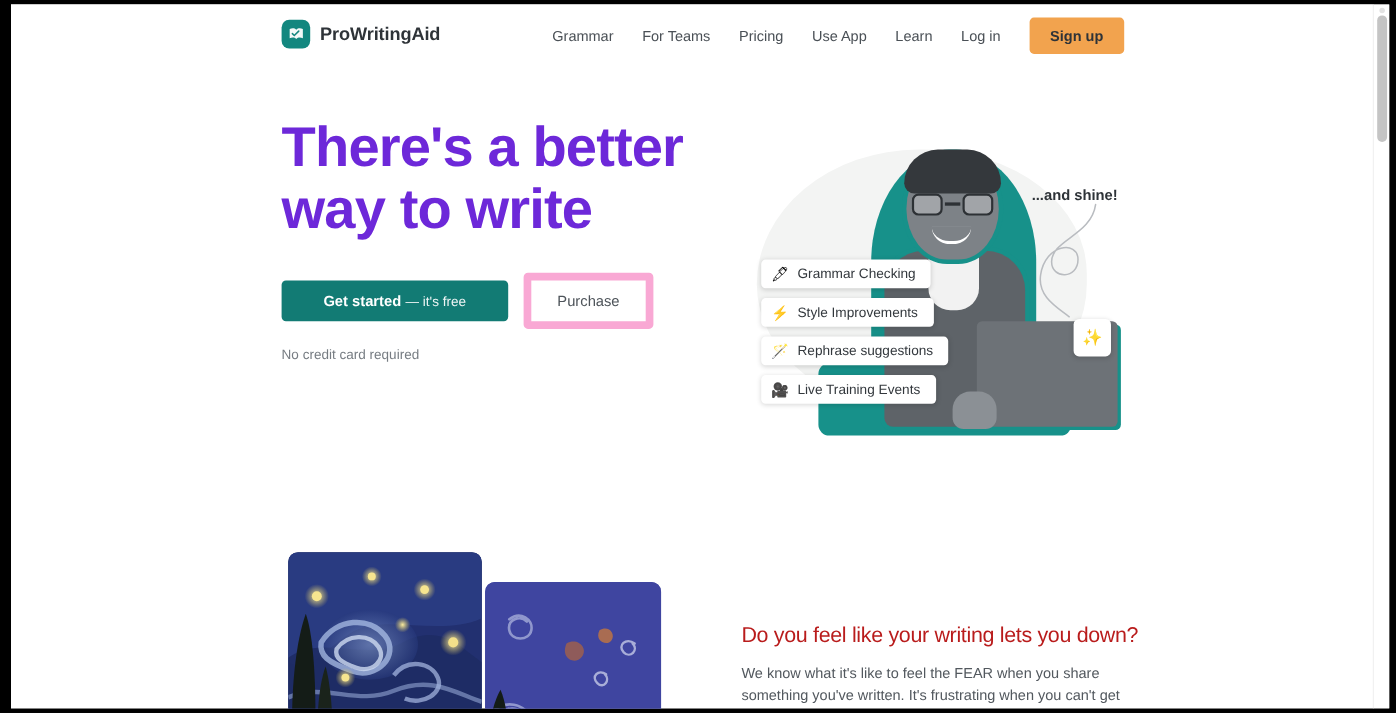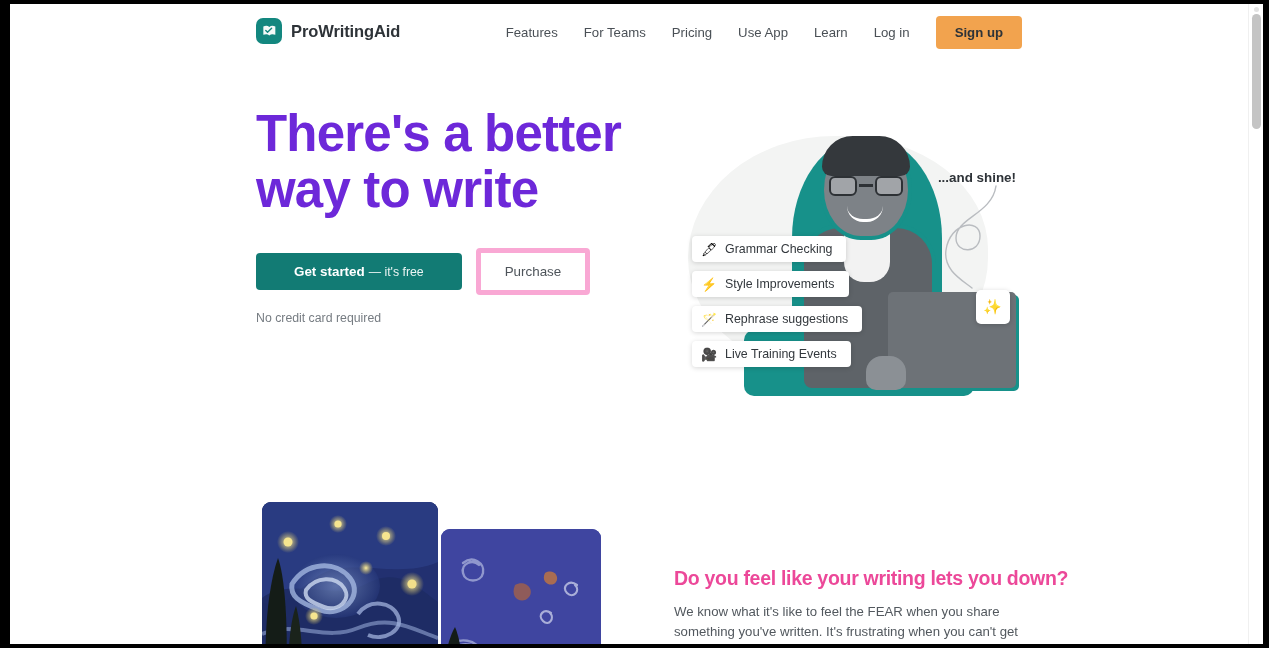--- a/index.html
+++ b/index.html
@@ -156,21 +156,21 @@
   }
   .btn-primary .free {
     font-weight: 400;
     font-size: 12.3px;
     opacity: 0.92;
     margin-left: 4px;
   }
   .btn-outline {
     background: #ffffff;
     color: #4e545a;
-    border: 5px solid #f9a8d4;
+    border: 7px solid #f9a8d4;
     border-radius: 4px;
     padding: 11px 24px;
     font-size: 13.4px;
     cursor: pointer;
     font-family: "Liberation Sans", sans-serif;
     white-space: nowrap;
   }
   .hero-note {
     margin-top: 16px;
     font-size: 12.3px;
@@ -390,22 +390,22 @@
   .simple-draw svg { display: block; }
 
   .section-copy {
     position: absolute;
     left: 664px;
     top: 85px;
     width: 350px;
   }
   .section-title {
     font-size: 19.5px;
-    font-weight: 700;
-    color: #ec4899;
+    font-weight: 400;
+    color: #b91c1c;
     letter-spacing: -0.3px;
     white-space: nowrap;
   }
   .section-body {
     margin-top: 12px;
     font-size: 13.2px;
     line-height: 19.5px;
     color: #52585e;
     width: 345px;
   }
@@ -453,21 +453,21 @@
           <span class="brand-logo">
             <svg width="16" height="16" viewBox="0 0 24 24" aria-hidden="true">
               <path d="M3.5 5.2c3.6-1.6 6.6-1.4 9 .9 2.4-2.3 5.4-2.5 9-0.9v12.6c-3.6-1.6-6.6-1.4-9 .9-2.4-2.3-5.4-2.5-9-.9V5.2z" fill="#ffffff" opacity="0.95"></path>
               <path d="M7.2 11.4l2.6 2.6 6.1-6.1" fill="none" stroke="#13877f" stroke-width="2.1" stroke-linecap="round" stroke-linejoin="round"></path>
             </svg>
           </span>
           <span class="brand-name">ProWritingAid</span>
         </div>
 
         <nav class="main-nav">
-          <a class="nav-link">Features</a>
+          <a class="nav-link">Grammar</a>
           <a class="nav-link">For Teams</a>
           <a class="nav-link">Pricing</a>
           <a class="nav-link">Use App</a>
           <a class="nav-link">Learn</a>
           <a class="nav-link">Log in</a>
           <button class="btn-signup">Sign up</button>
         </nav>
       </header>
 
       <section class="hero">

